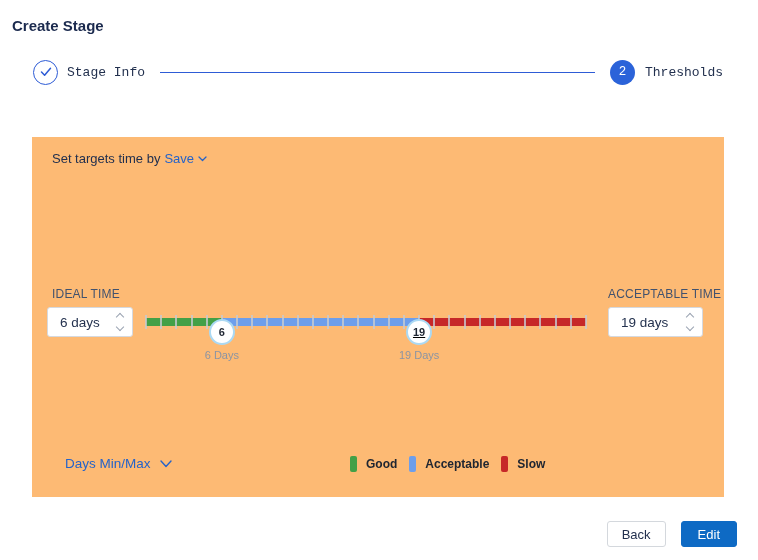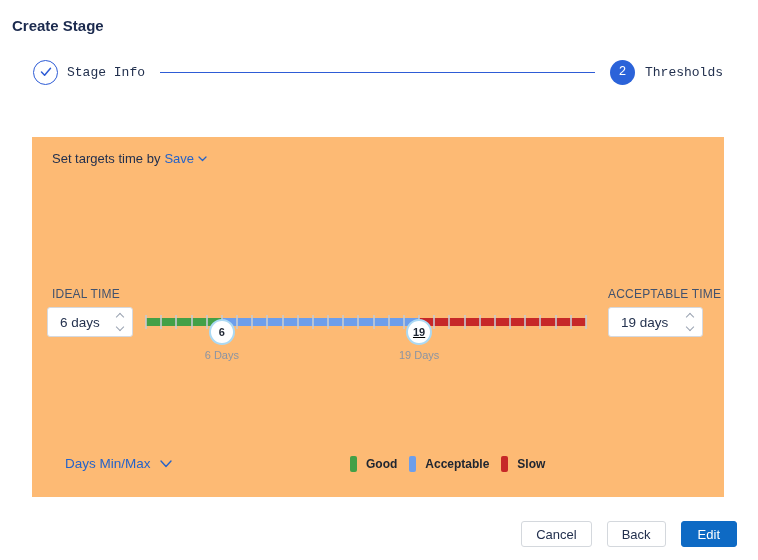--- a/index.html
+++ b/index.html
@@ -187,18 +187,17 @@
       </div>
       <div class="legend-item">
         <div class="swatch" style="background: rgb(198, 40, 40);"></div>
         <div class="legend-text">Slow</div>
       </div>
     </div>
 
   </div>
 
   <div class="footer">
-    <button class="btn secondary">Cancel</button>
     <button class="btn secondary">Back</button>
     <button class="btn primary">Edit</button>
   </div>
 
 </div>
 
 </body></html>

